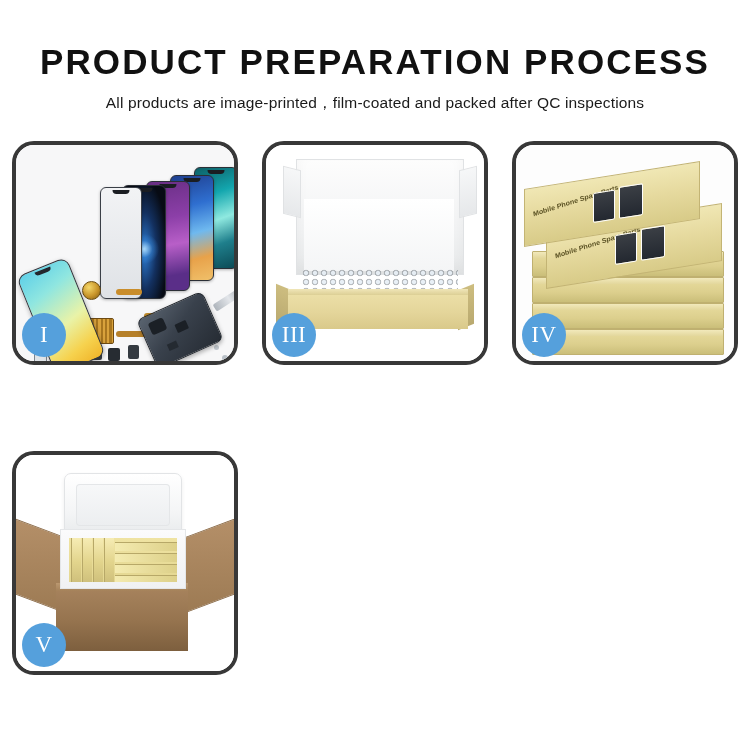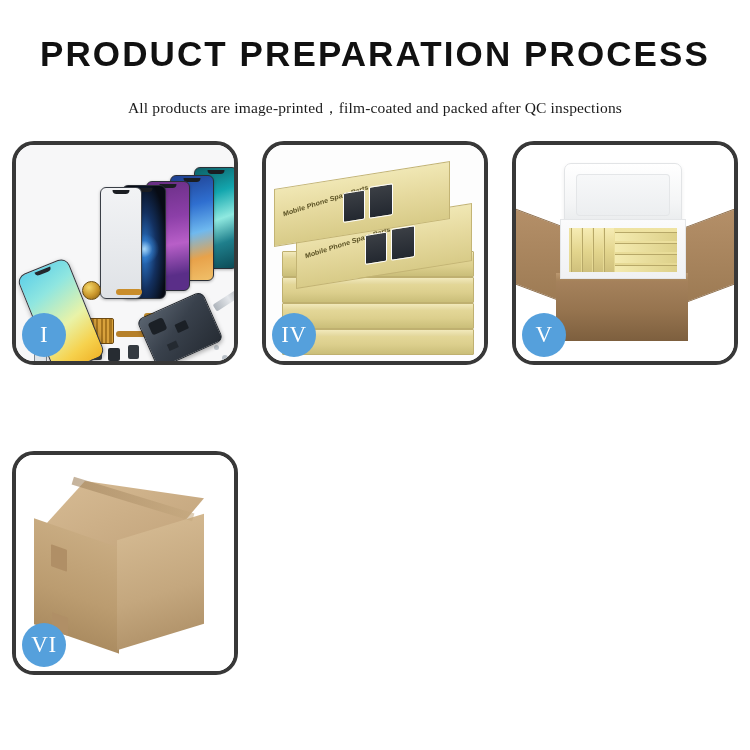--- a/index.html
+++ b/index.html
@@ -22,30 +22,30 @@
     padding-top: 36px;
     text-align: center;
   }
   .page-title {
     font-family: "Liberation Sans", sans-serif;
     font-size: 35px;
     font-weight: bold;
     letter-spacing: 2.1px;
     line-height: 1.05;
     color: #111111;
-    margin: 0;
+    margin: 8px;
     white-space: nowrap;
   }
   .page-subtitle {
-    font-family: Liberation Serif, serif;
+    font-family: Liberation Sans, sans-serif;
     font-size: 15.5px;
     font-weight: normal;
     letter-spacing: 0.15px;
     color: #1a1a1a;
-    margin: 25px 0 0 0;
+    margin: 12px 0 0 0;
     white-space: nowrap;
   }
 
   
   .grid {
     position: absolute;
     left: 12px;
     top: 141px;
     width: 726px;
     display: grid;
@@ -409,20 +409,33 @@
       <span class="part sm6"></span>
       <span class="part sm7"></span>
       <span class="part screw1"></span>
       <span class="part screw2"></span>
       <span class="part screw3"></span>
     </div>
     <div class="badge">I</div>
   </div>
 
 
+  <div class="panel">
+    <div class="panel-stage">
+      <div class="p3-bg"></div>
+      <div class="box3-lid"></div>
+      <div class="box3-inner-foam"></div>
+      <div class="box3-wrap"></div>
+      <div class="box3-side-l"></div>
+      <div class="box3-side-r"></div>
+      <div class="box3-rim"></div>
+      <div class="box3-front"></div>
+    </div>
+    <div class="badge">III</div>
+  </div>
 
   <div class="panel">
     <div class="panel-stage">
       <div class="p4-bg"></div>
       <div class="stackwrap">
 
         <div class="slab" style="top:168px;"></div>
         <div class="slab" style="top:142px;"></div>
         <div class="slab" style="top:116px;"></div>
         <div class="slab" style="top:90px;"></div>
@@ -476,26 +489,14 @@
           <span class="ystrip" style="top:26px;"></span>
           <span class="ystrip" style="top:37px;"></span>
         </span>
       </div>
       <div class="carton-inner"></div>
       <div class="carton-body"></div>
     </div>
     <div class="badge">V</div>
   </div>
 
-  <div class="panel">
-    <div class="panel-stage">
-      <div class="p6-bg"></div>
-      <div class="ship-top"></div>
-      <div class="ship-front"></div>
-      <div class="ship-side"></div>
-      <div class="ship-seam"></div>
-      <div class="ship-tab tab-a"></div>
-      <div class="ship-tab tab-b"></div>
-    </div>
-    <div class="badge">VI</div>
-  </div>
 
 </div>
 
 </body></html>

